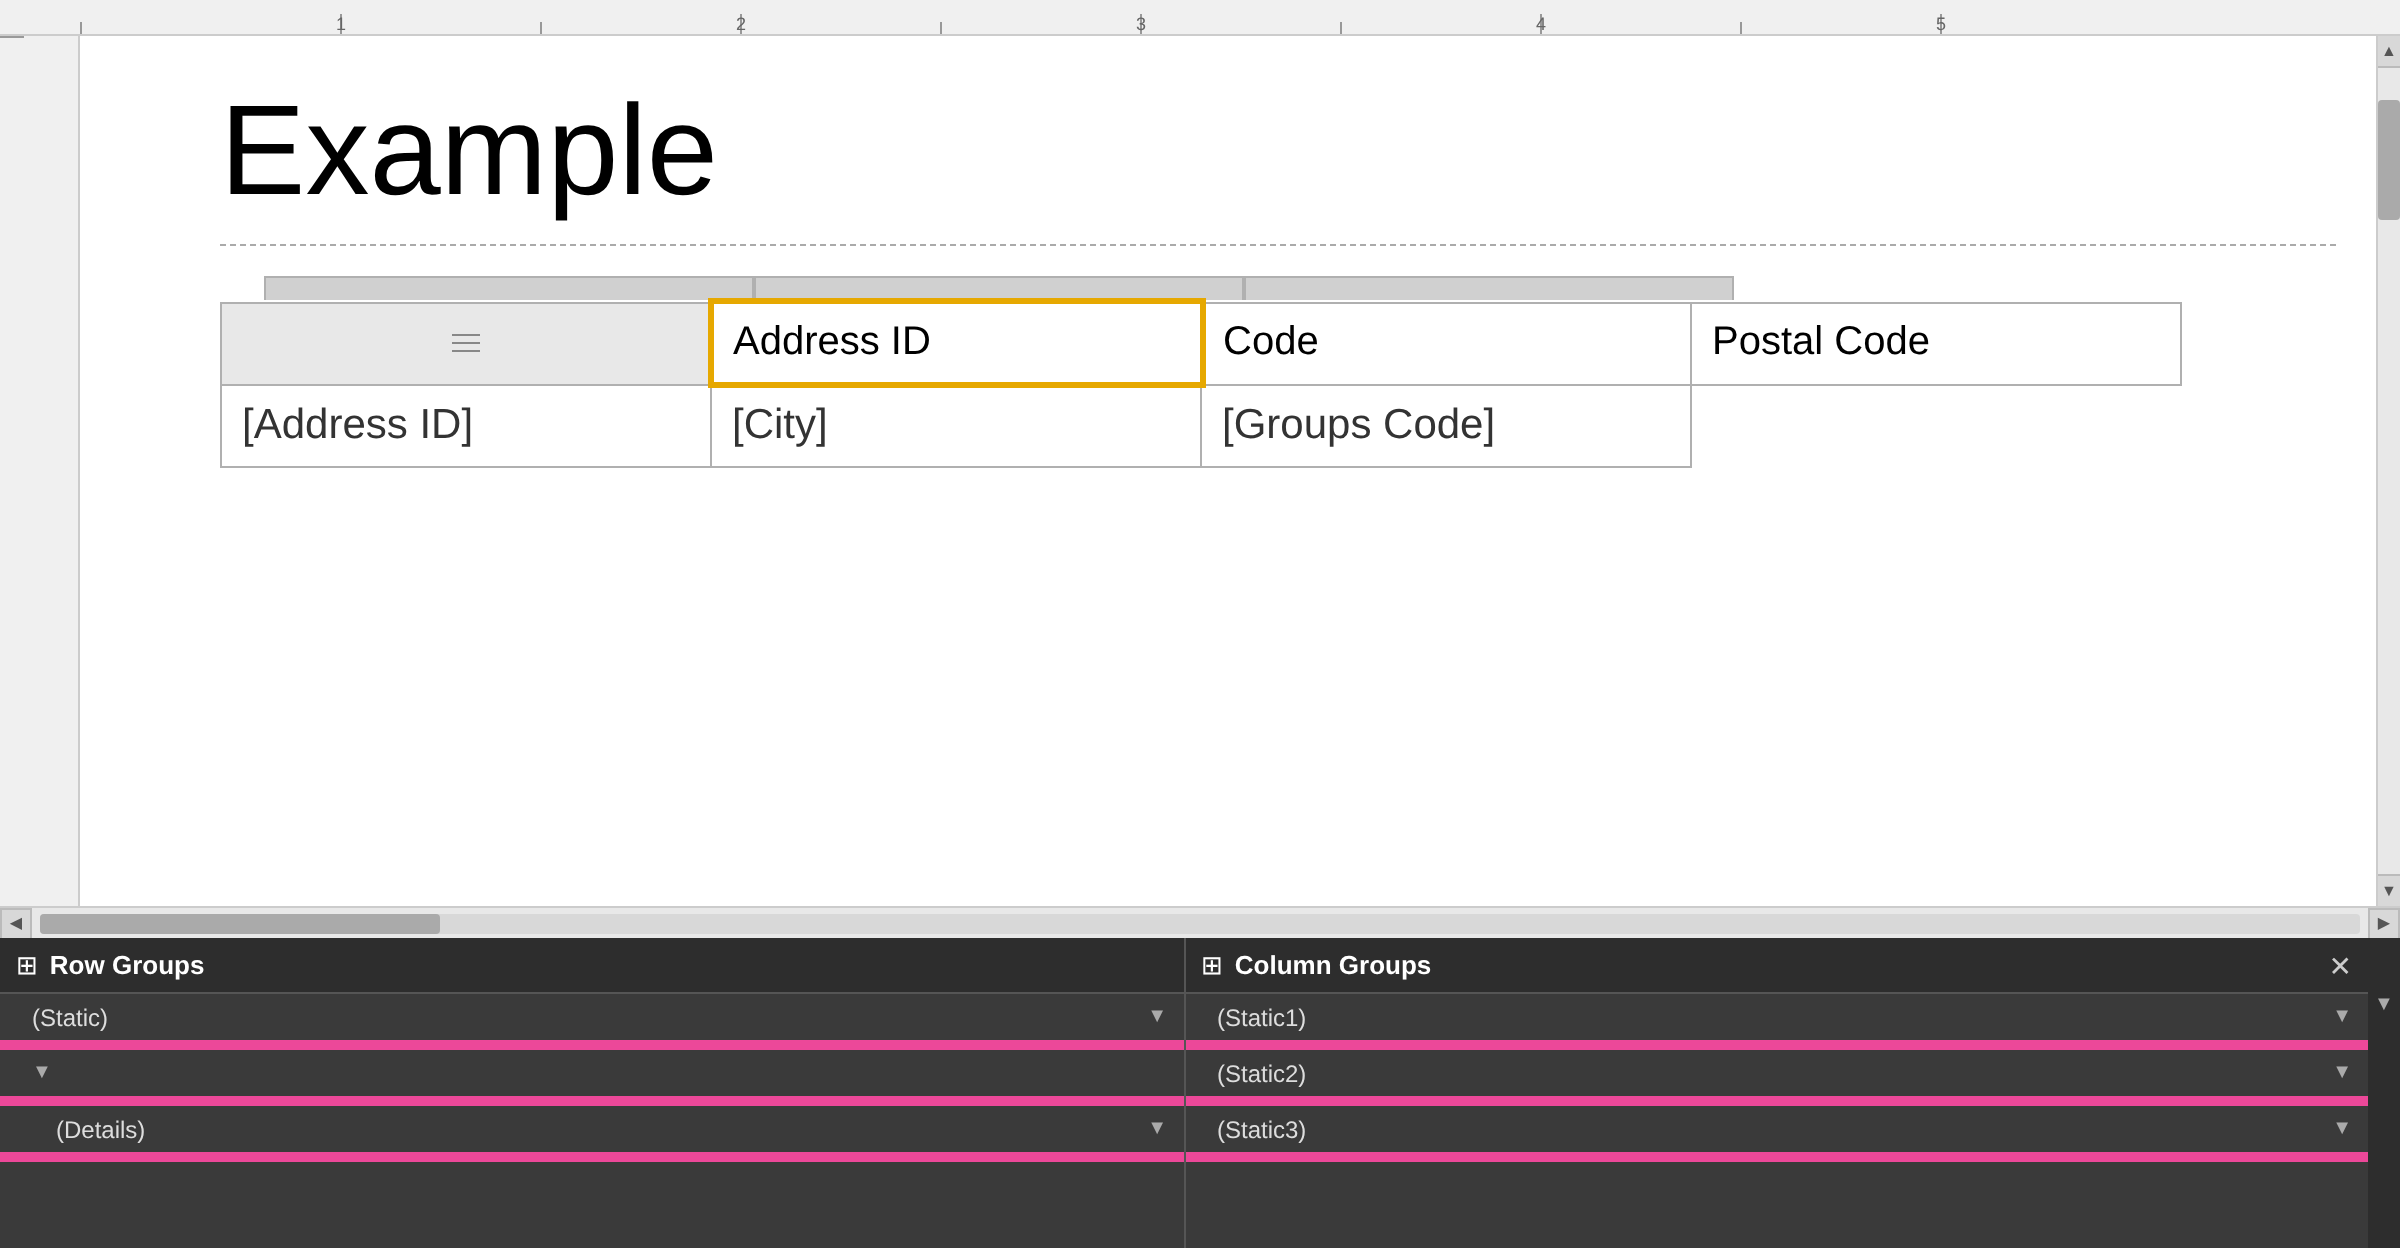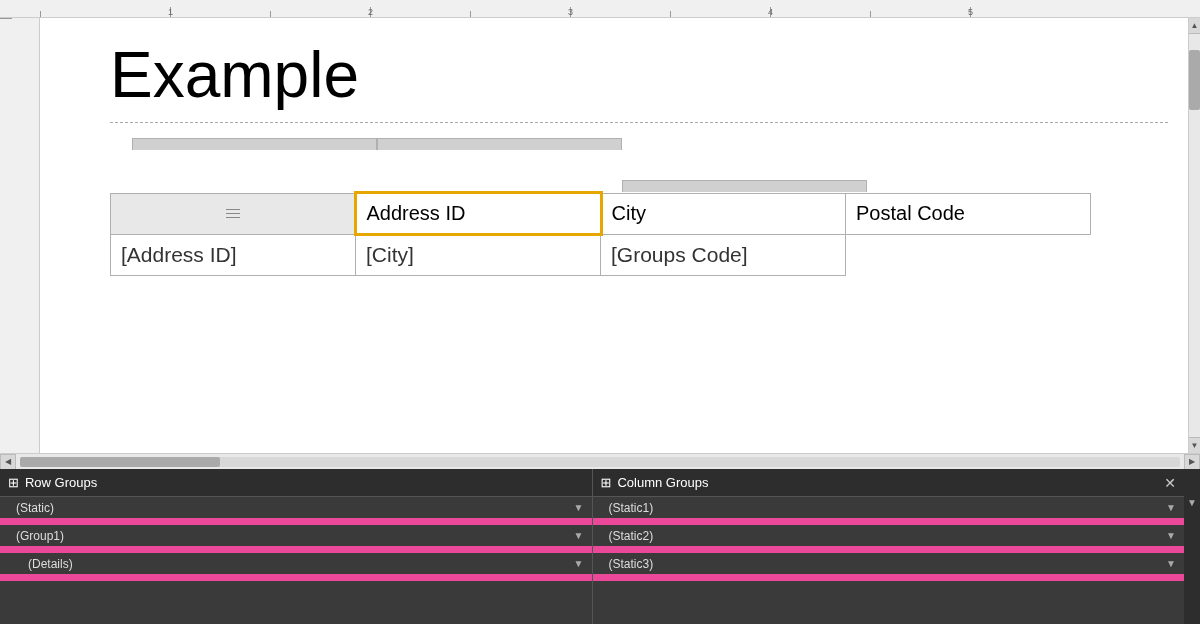--- a/index.html
+++ b/index.html
@@ -163,21 +163,21 @@
       outline: 2px solid #e6a800;
     }
 
     .report-table td {
       color: #333;
       font-size: 21px;
     }
 
     .col1 { width: 245px; }
     .col2 { width: 245px; }
-    .col3 { width: 245px; margin-top: 42px; }
+    .col3 { width: 245px; }
 
     
     .h-scrollbar-container {
       height: 16px;
       background: #e8e8e8;
       border-top: 1px solid #ccc;
       display: flex;
       align-items: center;
       flex-shrink: 0;
     }
@@ -253,41 +253,41 @@
     }
 
     .panel-header-icon {
       color: #fff;
       font-size: 13px;
     }
 
     .panel-header-title {
       color: #fff;
       font-size: 13px;
-      font-weight: 400;
+      font-weight: 700;
     }
 
     .panel-header-close {
       margin-left: auto;
       color: #ccc;
       font-size: 14px;
       cursor: pointer;
     }
 
     .panel-list {
       flex: 1;
       overflow: hidden;
     }
 
     .panel-item {
       height: 28px;
       display: flex;
       align-items: center;
       padding: 0 8px 0 16px;
-      border-bottom: 7px solid #ec4899;
+      border-bottom: 5px solid #ec4899;
       cursor: pointer;
     }
 
     .panel-item.indented {
       padding-left: 28px;
     }
 
     .panel-item-label {
       color: #ddd;
       font-size: 12px;
@@ -387,21 +387,21 @@
           <thead>
             <tr>
               <td class="row-handle-col" rowspan="2">
                 <div class="handle-lines">
                   <div class="handle-line"></div>
                   <div class="handle-line"></div>
                   <div class="handle-line"></div>
                 </div>
               </td>
               <th class="col1 header-cell-selected">Address ID</th>
-              <th class="col2">City</th>
+              <th class="col2">Code</th>
               <th class="col3">Postal Code</th>
             </tr>
           </thead>
           <tbody>
             <tr>
               <td class="col1">[Address ID]</td>
               <td class="col2">[City]</td>
               <td class="col3">[Groups Code]</td>
             </tr>
           </tbody>
@@ -433,21 +433,20 @@
     <div class="panel-header">
       <span class="panel-header-icon">⊞</span>
       <span class="panel-header-title">Row Groups</span>
     </div>
     <div class="panel-list">
       <div class="panel-item">
         <span class="panel-item-label">(Static)</span>
         <span class="panel-item-arrow">▼</span>
       </div>
       <div class="panel-item">
-        <span class="panel-item-label">(Group1)</span>
         <span class="panel-item-arrow">▼</span>
       </div>
       <div class="panel-item indented">
         <span class="panel-item-label">(Details)</span>
         <span class="panel-item-arrow">▼</span>
       </div>
     </div>
   </div>
 
   <div class="panel-divider"></div>

